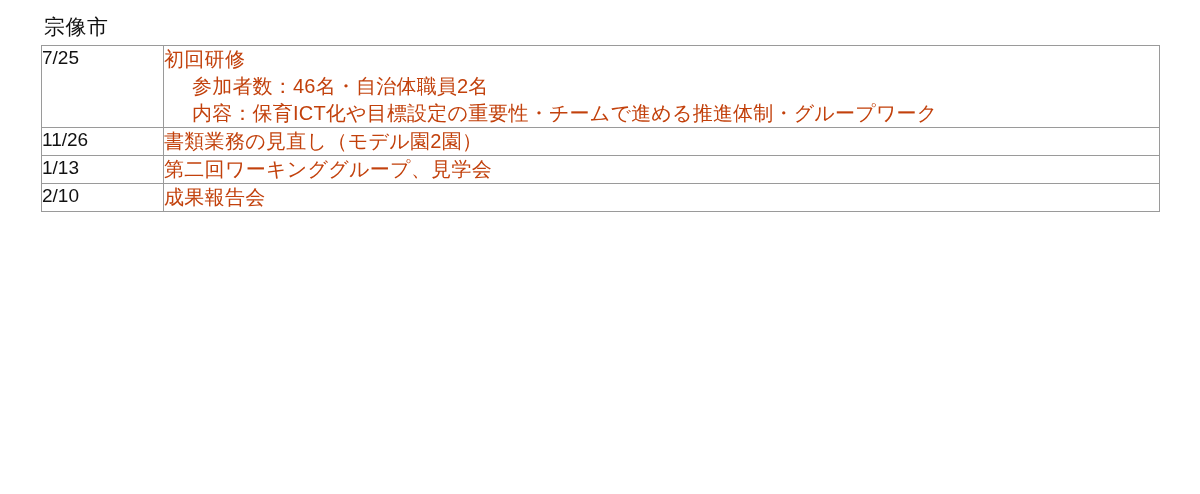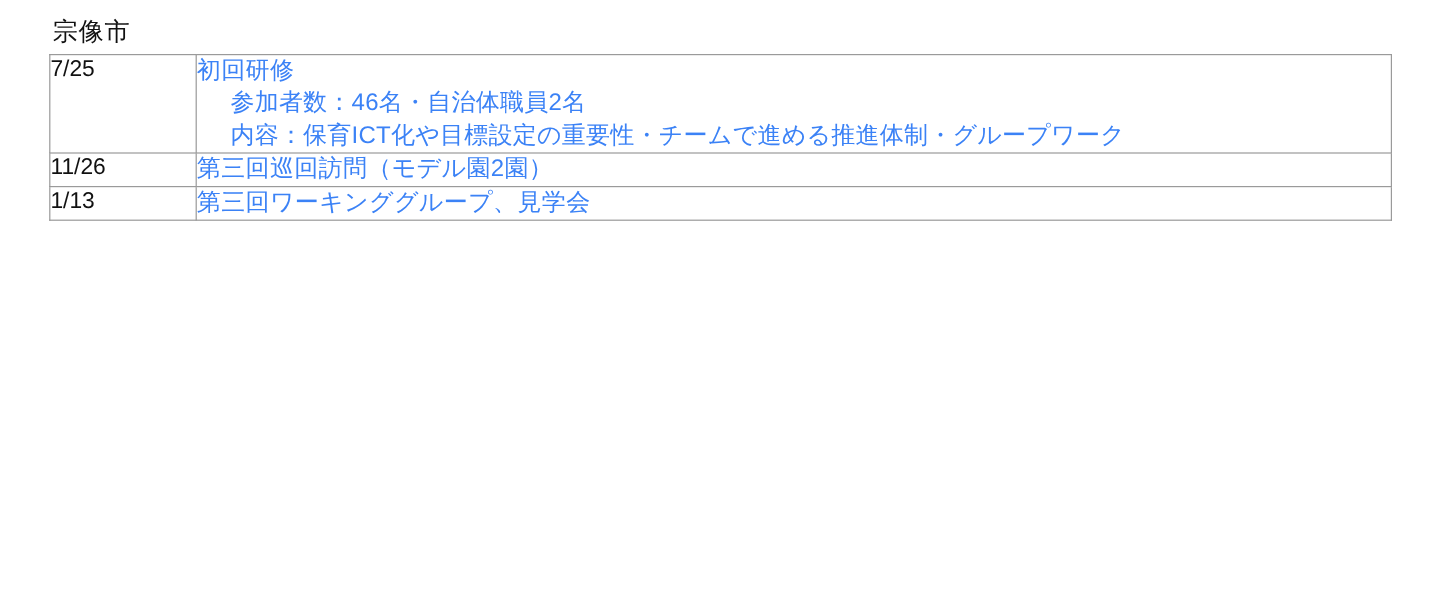--- a/index.html
+++ b/index.html
@@ -52,21 +52,21 @@
     font-size: 19px;
     line-height: 24px;
     padding: 8px 0 8px 10px;
     color: #111111;
     white-space: nowrap;
   }
   .cell-body {
     font-size: 20px;
     line-height: 27px;
     padding: 7px 0 8px 12px;
-    color: #3b82f6;
+    color: #c2410c;
   }
   .row-heading {
     display: block;
     letter-spacing: 0.3px;
   }
   .row-detail {
     display: block;
     padding-left: 28px;
     letter-spacing: 0.2px;
   }
@@ -88,25 +88,31 @@
         <td class="cell-date">7/25</td>
         <td class="cell-body">
           <span class="row-heading">初回研修</span>
           <span class="row-detail">参加者数：46名・自治体職員2名</span>
           <span class="row-detail">内容：保育ICT化や目標設定の重要性・チームで進める推進体制・グループワーク</span>
         </td>
       </tr>
       <tr>
         <td class="cell-date">11/26</td>
         <td class="cell-body">
-          <span class="row-heading">第三回巡回訪問（モデル園2園）</span>
+          <span class="row-heading">書類業務の見直し（モデル園2園）</span>
         </td>
       </tr>
       <tr>
         <td class="cell-date">1/13</td>
         <td class="cell-body">
-          <span class="row-heading">第三回ワーキンググループ、見学会</span>
+          <span class="row-heading">第二回ワーキンググループ、見学会</span>
+        </td>
+      </tr>
+      <tr>
+        <td class="cell-date">2/10</td>
+        <td class="cell-body">
+          <span class="row-heading">成果報告会</span>
         </td>
       </tr>
     </tbody>
   </table>
 
 </div>
 
 </body></html>

